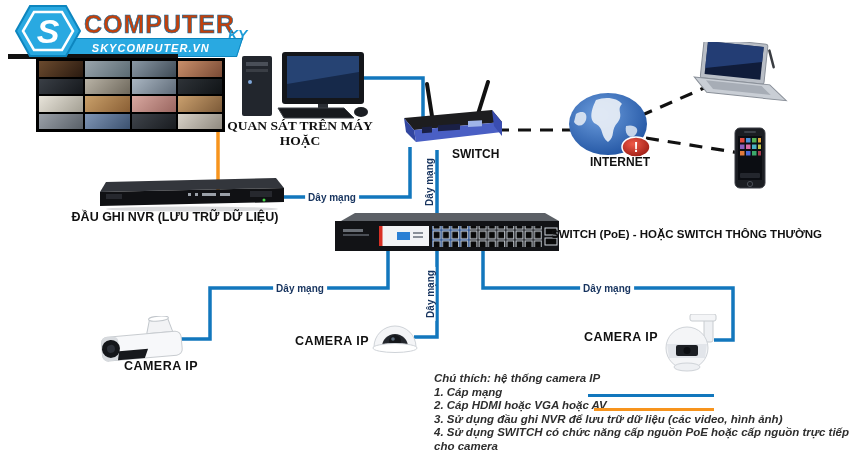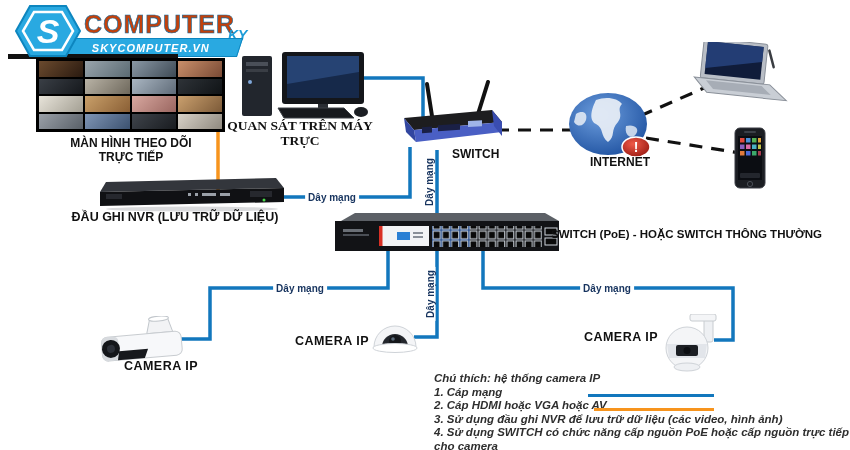--- a/index.html
+++ b/index.html
@@ -260,27 +260,23 @@
   <svg class="abs dev" style="left:660px;top:314px;" width="58" height="58" viewBox="0 0 58 58">
     <rect x="44" y="2" width="9" height="26" rx="2" fill="#eef0f3" stroke="#c8ccd0" stroke-width="1"></rect>
     <rect x="30" y="0" width="26" height="7" rx="2" fill="#f4f5f7" stroke="#c8ccd0" stroke-width="1"></rect>
     <circle cx="27" cy="34" r="21" fill="#f4f5f7" stroke="#cfd3d8" stroke-width="1"></circle>
     <path d="M7,30 L47,30 L45,44 L9,44 Z" fill="#e2e5ea"></path>
     <rect x="16" y="31" width="22" height="11" rx="2" fill="#1c1f24"></rect>
     <circle cx="27" cy="36.5" r="3.5" fill="#0c0e12"></circle>
     <ellipse cx="27" cy="53" rx="13" ry="4" fill="#eef0f3" stroke="#cfd3d8" stroke-width="1"></ellipse>
   </svg>
 
-  <div id="lbl-monitor" class="dev-label two-line">
-    <div>MÀN HÌNH THEO DÕI</div>
-    <div>TRỰC TIẾP</div>
-  </div>
   <div id="lbl-computer" class="dev-label two-line">
     <div>QUAN SÁT TRÊN MÁY</div>
-    <div>TRỰC</div>
+    <div>HOẶC</div>
   </div>
   <div id="lbl-modem" class="dev-label">SWITCH</div>
   <div id="lbl-internet" class="dev-label">INTERNET</div>
   <div id="lbl-nvr" class="dev-label">ĐẦU GHI NVR (LƯU TRỮ DỮ LIỆU)</div>
   <div id="lbl-switch" class="dev-label">SWITCH (PoE) - HOẶC SWITCH THÔNG THƯỜNG</div>
   <div id="lbl-cam-left" class="dev-label">CAMERA IP</div>
   <div id="lbl-cam-mid" class="dev-label">CAMERA IP</div>
   <div id="lbl-cam-right" class="dev-label">CAMERA IP</div>
 
   <div class="cable-label" style="left:332px;top:197px;">Dây mạng</div>

